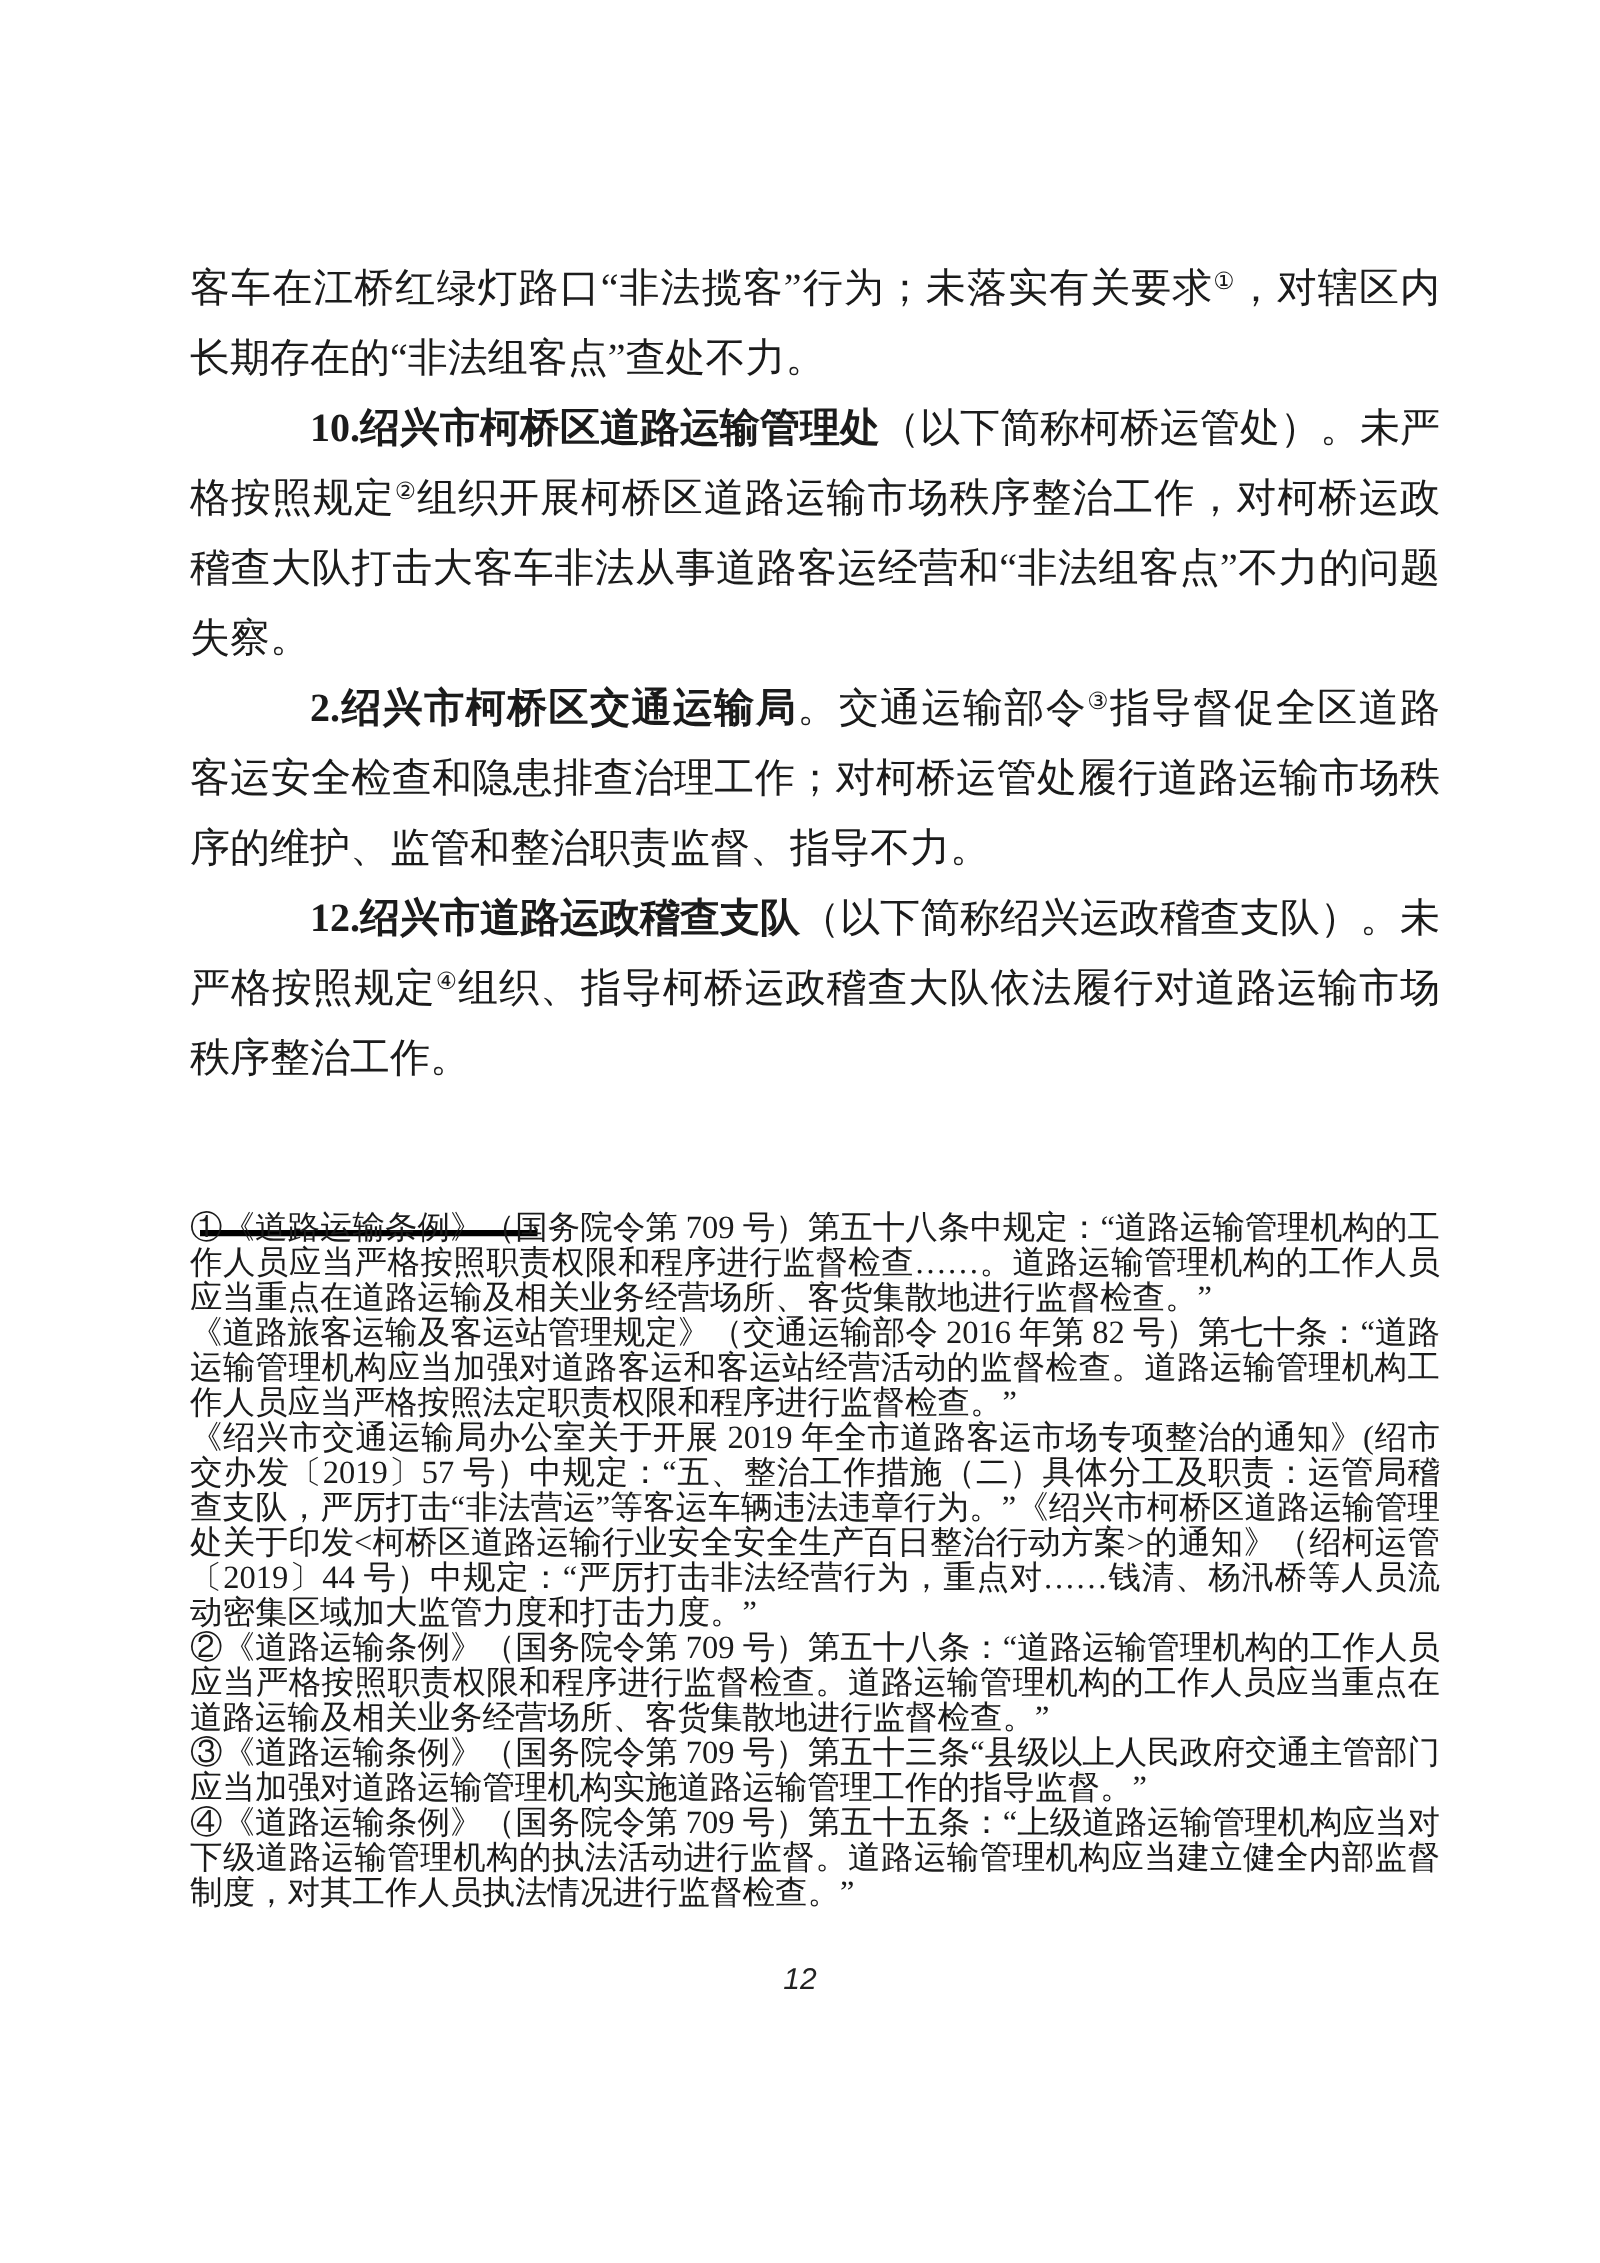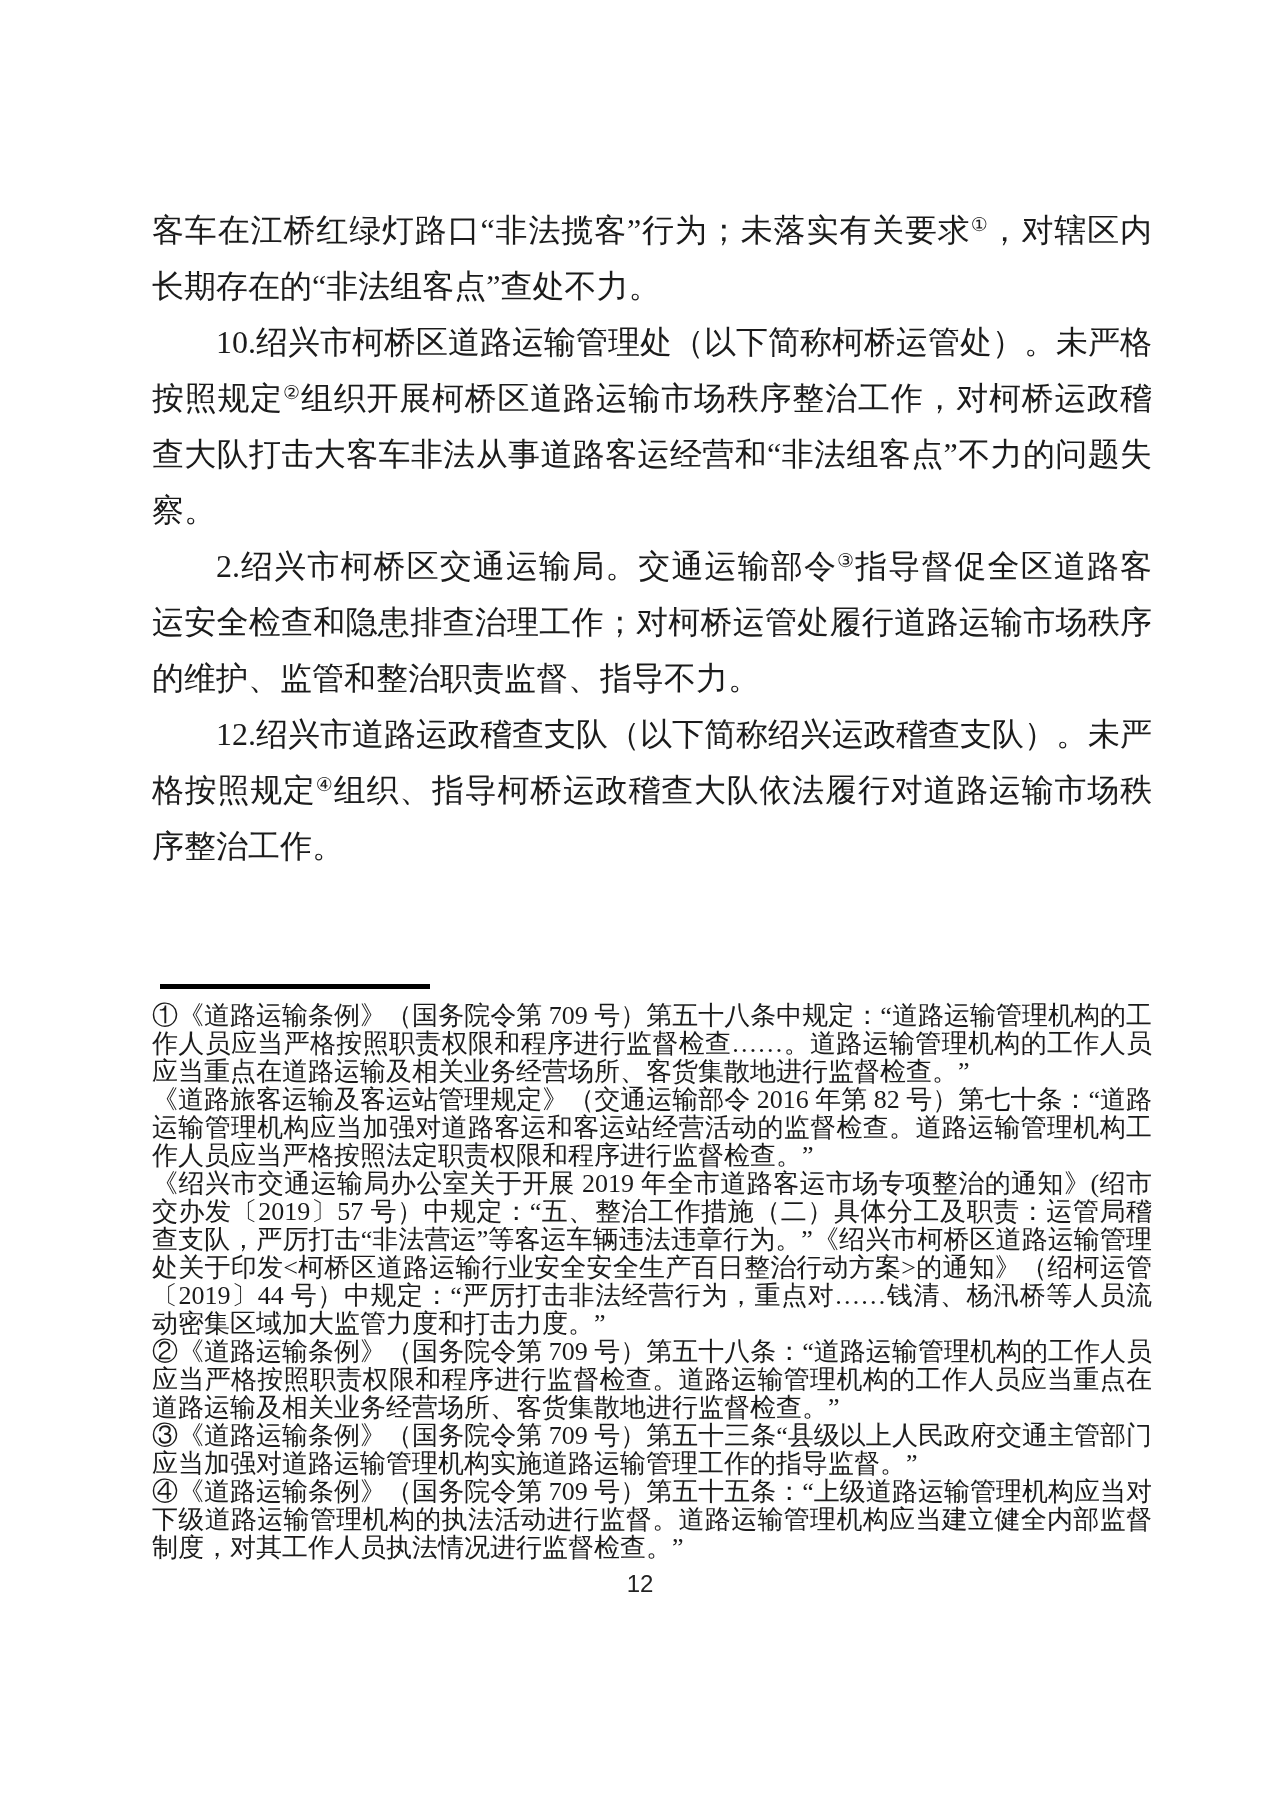--- a/index.html
+++ b/index.html
@@ -28,55 +28,56 @@
     top: 202px;
     width: 1000px;
     font-size: 32px;
     line-height: 56px;
     color: #1b1b1b;
     text-align: justify;
     letter-spacing: 0;
   }
   .mpara { margin: 0; }
   .mpara.indent { text-indent: 64px; }
-  .run-bold { font-weight: normal; }
+  .run-bold { font-weight: bold; margin-left: 32px; }
   .supref {
     font-size: 19px;
     position: relative;
     top: -0.55em;
     line-height: 0;
   }
   .footnote-sep {
     position: absolute;
     left: 160px;
     top: 984px;
     width: 270px;
     height: 5px;
     background: #000000;
   }
   .footnotes {
     position: absolute;
     left: 152px;
-    top: 1002px;
+    top: 968px;
     width: 1000px;
     font-size: 26px;
     line-height: 28px;
     color: #1b1b1b;
     text-align: justify;
   }
   .fpara { margin: 0; }
   .page-number {
     position: absolute;
     left: 0;
     top: 1570px;
     width: 1280px;
     text-align: center;
     font-size: 24px;
     color: #222222;
     font-family: "Liberation Sans", sans-serif;
+    font-style: italic;
   }
 </style>
 </head>
 <body>
 
 <div class="page">
   <div class="main-text">
       <p class="mpara"><span>客车在江桥红绿灯路口“非法揽客”行为；未落实有关要求</span><span class="supref">①</span><span>，对辖区内长期存在的“非法组客点”查处不力。</span></p>
       <p class="mpara indent"><span class="run-bold">10.绍兴市柯桥区道路运输管理处</span><span>（以下简称柯桥运管处）。未严格按照规定</span><span class="supref">②</span><span>组织开展柯桥区道路运输市场秩序整治工作，对柯桥运政稽查大队打击大客车非法从事道路客运经营和“非法组客点”不力的问题失察。</span></p>
       <p class="mpara indent"><span class="run-bold">2.绍兴市柯桥区交通运输局</span><span>。交通运输部令</span><span class="supref">③</span><span>指导督促全区道路客运安全检查和隐患排查治理工作；对柯桥运管处履行道路运输市场秩序的维护、监管和整治职责监督、指导不力。</span></p>

